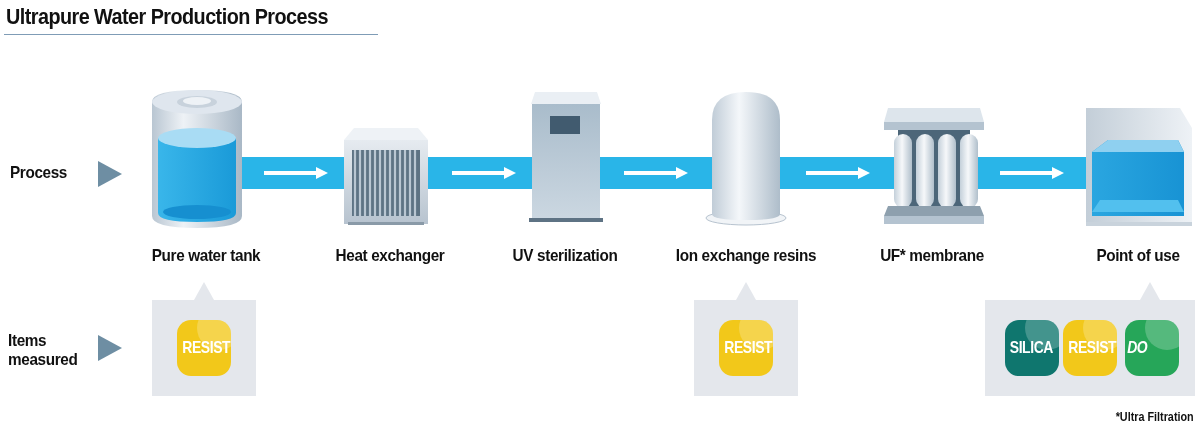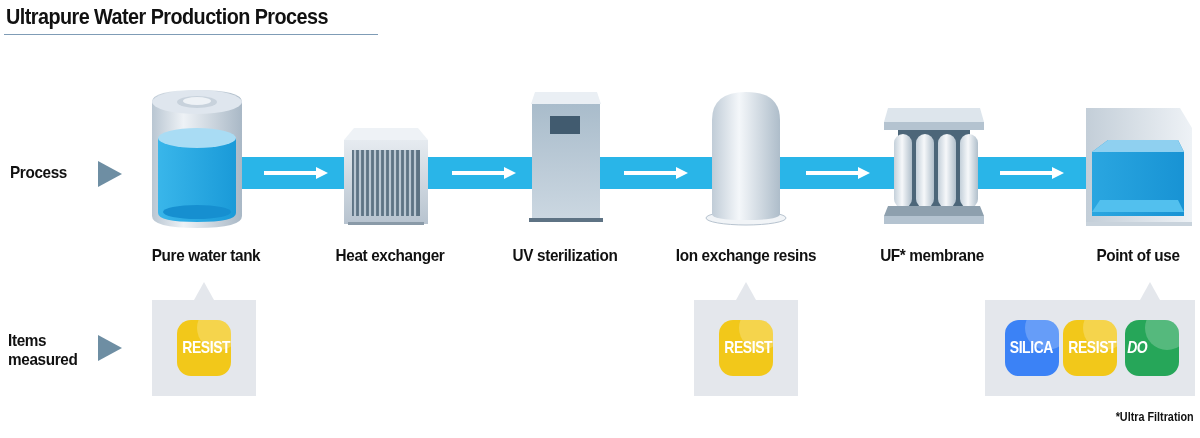--- a/index.html
+++ b/index.html
@@ -199,21 +199,21 @@
 
 <div class="callout" style="left:694px; width:104px;">
   <div class="pointer" style="left:42px;"></div>
   <div class="badge" style="left:25px; background:#f2c81a;">
       <span>RESIST</span>
     </div>
 </div>
 
 <div class="callout" style="left:985px; width:210px;">
   <div class="pointer" style="left:155px;"></div>
-  <div class="badge" style="left:20px; background:#3b82f6;">
+  <div class="badge" style="left:20px; background:#0f766e;">
       <span>SILICA</span>
     </div>
   <div class="badge" style="left:78px; background:#f2c81a;">
       <span>RESIST</span>
     </div>
   <div class="badge" style="left:140px; background:#26a659;font-style:italic;">
       <span>DO</span>
     </div>
 </div>
 

